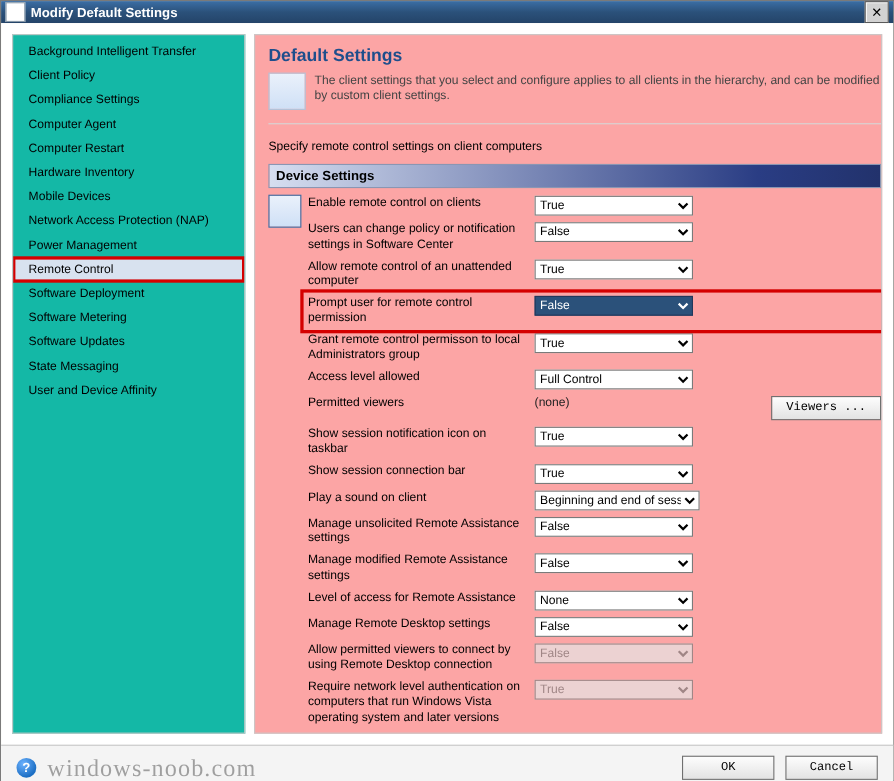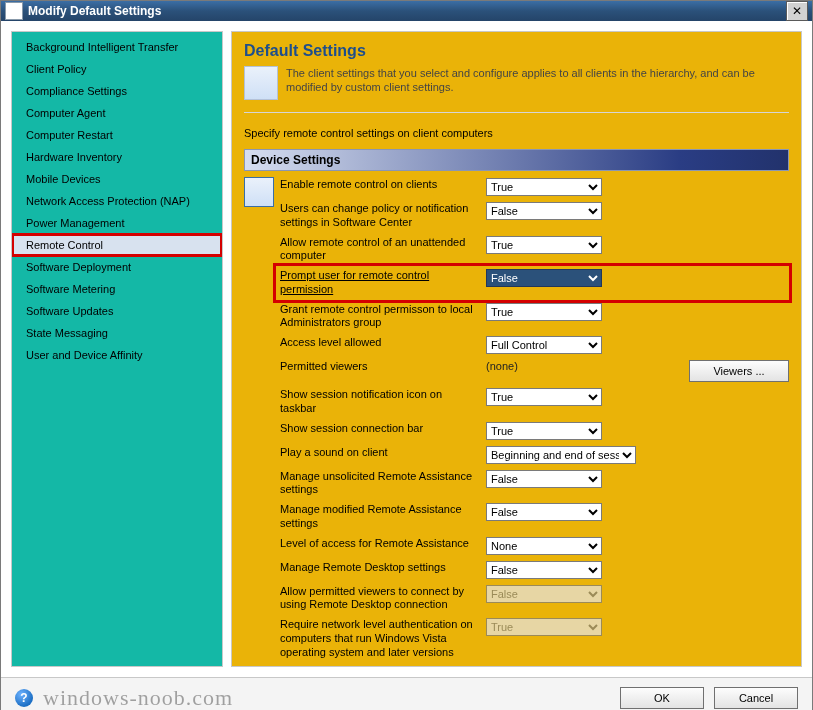--- a/index.html
+++ b/index.html
@@ -9,42 +9,42 @@
   .titlebar .sys-icon { width:16px; height:16px; background:#fff; border:1px solid #89a; display:inline-block; }
   .titlebar .title { font-weight:bold; font-size:12px; }
   .titlebar .close { width:20px; height:18px; background:#d2d2d2; border:1px solid #5a5a5a; color:#000; display:flex; align-items:center; justify-content:center; font-size:12px; font-family:Arial; box-shadow:inset 1px 1px 0 #fff; }
   .body { flex:1; display:flex; flex-direction:column; background:#fff; }
   .panes { flex:1; display:flex; padding:10px; gap:8px; overflow:hidden; }
   .side { width:210px; border:1px solid #c8c8c8; background:#14b8a6; overflow:auto; }
   .side ul { list-style:none; margin:0; padding:4px 0; }
   .side li { padding:5px 14px; cursor:default; white-space:nowrap; }
   .side li.selected { background:#d8e2ef; }
   .side li.highlighted { outline:3px solid #d40000; outline-offset:-2px; background:#d8e2ef; }
-  .main { flex:1; border:1px solid #c8c8c8; background:#eab308; display:flex; flex-direction:column; padding:8px 12px 4px 12px; overflow:auto; position:relative; }
+  .main { flex:1; border:1px solid #c8c8c8; background:#fca5a5; display:flex; flex-direction:column; padding:8px 0 4px 12px; overflow:auto; position:relative; }
   .main h1 { color:#1e4e8c; font-size:16px; font-weight:600; margin:2px 0 6px 0; }
   .desc-row { display:flex; gap:8px; margin-bottom:10px; }
   .desc-icon { width:32px; height:32px; flex:0 0 32px; border:1px solid #b4c2d8; background:linear-gradient(#eaf1fb,#cfe0f6); }
   .desc-text { color:#444; line-height:1.3; }
   .desc-hr { border:none; border-top:1px solid #d6d6d6; margin:2px 0 10px 0; }
   .instruction { margin:4px 0 10px 0; }
   .section-header { background:linear-gradient(to right,#d6def0 0%,#2a3d84 80%,#22326c 100%); color:#000; font-weight:bold; padding:3px 6px; border:1px solid #8a96b3; font-size:12px; }
   .settings { margin-top:4px; display:flex; gap:6px; }
   .settings-icon { width:28px; height:28px; flex:0 0 28px; background:linear-gradient(#eaf1fb,#cfe0f6); border:1px solid #3a6ea5; margin-top:2px; }
   .settings-grid { flex:1; }
   .row { display:flex; align-items:flex-start; padding:3px 0; }
-  .row.highlighted { outline:3px solid #d40000; outline-offset:0; padding:3px 4px; margin-left:-4px;text-decoration:underline; }
+  .row.highlighted { outline:3px solid #d40000; outline-offset:0; padding:3px 4px; margin-left:-4px; }
   .row .label { flex:0 0 200px; padding-right:6px; line-height:1.25; }
   .row .value { flex:0 0 130px; }
   .row .extra { margin-left:auto; }
-  select { width:116px; font-family:inherit; font-size:11px; border:1px solid #7a7a7a; background:#fff; height:18px; }
+  select { width:144px; font-family:inherit; font-size:11px; border:1px solid #7a7a7a; background:#fff; height:18px; }
   select.wide { width:150px; }
   select:disabled { background:#e6e6e6; color:#7a7a7a; }
   .row.highlighted select { background:#2b517a; color:#fff; border-color:#22375a; }
   .static-value { font-size:11px; color:#222;margin-top:28px; }
-  .btn { min-width:75px; height:22px; background:linear-gradient(#fdfdfd,#e3e3e3); border:1px solid #707070; font-family:Liberation Sans, sans-serif; font-size:11px; padding:0 10px;text-align:center; }
+  .btn { min-width:75px; height:22px; background:linear-gradient(#fdfdfd,#e3e3e3); border:1px solid #707070; font-family:Liberation Mono, monospace; font-size:11px; padding:0 10px;text-align:center; }
   .viewers-btn { width:100px; }
   .footer { height:40px; border-top:1px solid #c8c8c8; background:#f4f4f4; display:flex; align-items:center; padding:0 14px; gap:10px; }
   .footer .help { width:18px; height:18px; border-radius:50%; background:radial-gradient(circle at 35% 30%, #6cb2ff, #1d6fc4 70%); color:#fff; display:flex; align-items:center; justify-content:center; font-weight:bold; font-size:12px; }
   .footer .watermark { flex:1; color:rgba(0,0,0,0.35); font-family:Georgia, "Times New Roman", serif; font-size:22px; letter-spacing:1px; }
   .footer .buttons { display:flex; gap:10px; }
   .footer .buttons .btn { width:84px; }
 </style>
 </head>
 <body>
 

